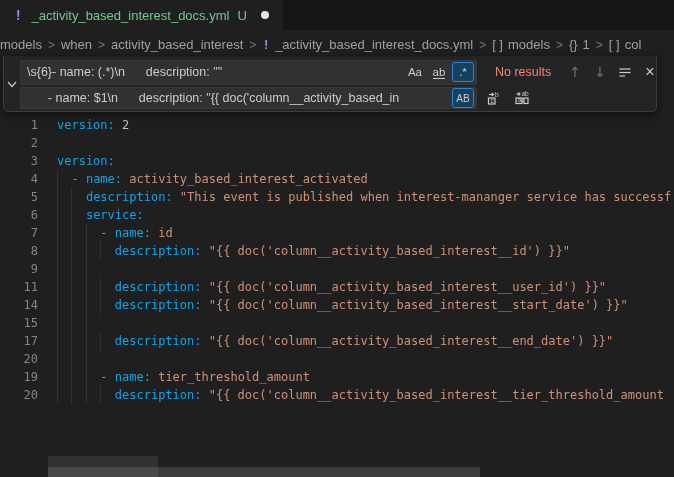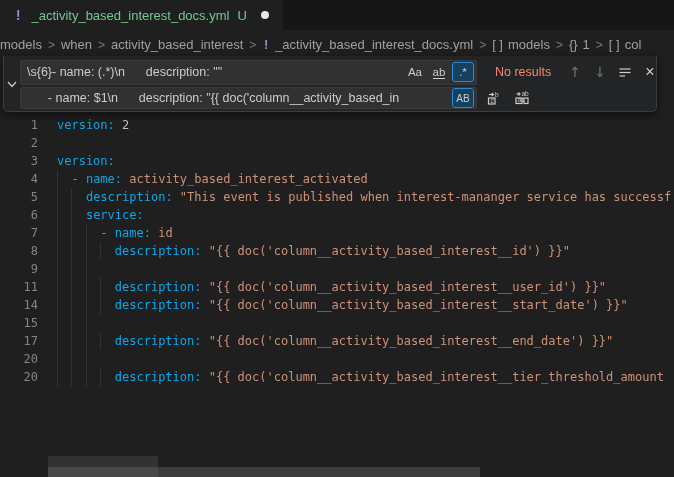--- a/index.html
+++ b/index.html
@@ -191,18 +191,19 @@
       <div class="cl"><span class="ln">5</span><span class="guide" style="left: 57px;"></span><span class="guide" style="left: 71.4px;"></span><span class="t-p">    </span><span class="t-k">description:</span><span class="t-s"> "This event is published when interest-mananger service has successf</span></div>
       <div class="cl"><span class="ln">6</span><span class="guide" style="left: 57px;"></span><span class="guide" style="left: 71.4px;"></span><span class="t-p">    </span><span class="t-k">service:</span></div>
       <div class="cl"><span class="ln">7</span><span class="guide" style="left: 57px;"></span><span class="guide" style="left: 71.4px;"></span><span class="guide" style="left: 85.9px;"></span><span class="t-p">      </span><span class="t-d">- </span><span class="t-k">name:</span><span class="t-s"> id</span></div>
       <div class="cl"><span class="ln">8</span><span class="guide" style="left: 57px;"></span><span class="guide" style="left: 71.4px;"></span><span class="guide" style="left: 85.9px;"></span><span class="guide" style="left: 100.3px;"></span><span class="t-p">        </span><span class="t-k">description:</span><span class="t-s"> "{{ doc('column__activity_based_interest__id') }}"</span></div>
       <div class="cl"><span class="ln">9</span><span class="guide" style="left: 57px;"></span><span class="guide" style="left: 71.4px;"></span><span class="guide" style="left: 85.9px;"></span></div>
       <div class="cl"><span class="ln">11</span><span class="guide" style="left: 57px;"></span><span class="guide" style="left: 71.4px;"></span><span class="guide" style="left: 85.9px;"></span><span class="guide" style="left: 100.3px;"></span><span class="t-p">        </span><span class="t-k">description:</span><span class="t-s"> "{{ doc('column__activity_based_interest__user_id') }}"</span></div>
       <div class="cl"><span class="ln">14</span><span class="guide" style="left: 57px;"></span><span class="guide" style="left: 71.4px;"></span><span class="guide" style="left: 85.9px;"></span><span class="guide" style="left: 100.3px;"></span><span class="t-p">        </span><span class="t-k">description:</span><span class="t-s"> "{{ doc('column__activity_based_interest__start_date') }}"</span></div>
       <div class="cl"><span class="ln">15</span><span class="guide" style="left: 57px;"></span><span class="guide" style="left: 71.4px;"></span><span class="guide" style="left: 85.9px;"></span></div>
       <div class="cl"><span class="ln">17</span><span class="guide" style="left: 57px;"></span><span class="guide" style="left: 71.4px;"></span><span class="guide" style="left: 85.9px;"></span><span class="guide" style="left: 100.3px;"></span><span class="t-p">        </span><span class="t-k">description:</span><span class="t-s"> "{{ doc('column__activity_based_interest__end_date') }}"</span></div>
       <div class="cl"><span class="ln">20</span><span class="guide" style="left: 57px;"></span><span class="guide" style="left: 71.4px;"></span><span class="guide" style="left: 85.9px;"></span></div>
+      <div class="cl"><span class="ln">19</span><span class="guide" style="left: 57px;"></span><span class="guide" style="left: 71.4px;"></span><span class="guide" style="left: 85.9px;"></span><span class="t-p">      </span><span class="t-d">- </span><span class="t-k">name:</span><span class="t-s"> tier_threshold_amount</span></div>
       <div class="cl"><span class="ln">20</span><span class="guide" style="left: 57px;"></span><span class="guide" style="left: 71.4px;"></span><span class="guide" style="left: 85.9px;"></span><span class="guide" style="left: 100.3px;"></span><span class="t-p">        </span><span class="t-k">description:</span><span class="t-s"> "{{ doc('column__activity_based_interest__tier_threshold_amount</span></div>
     </div>
 
   <div class="desc-hl"></div>
   <div class="hscroll"></div>
 </div>
 
 </body></html>

